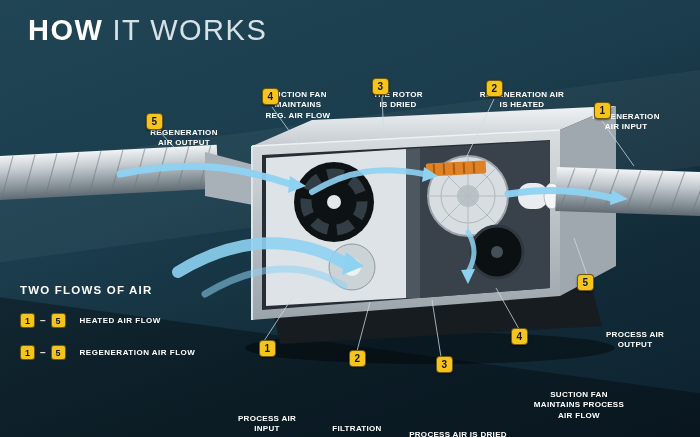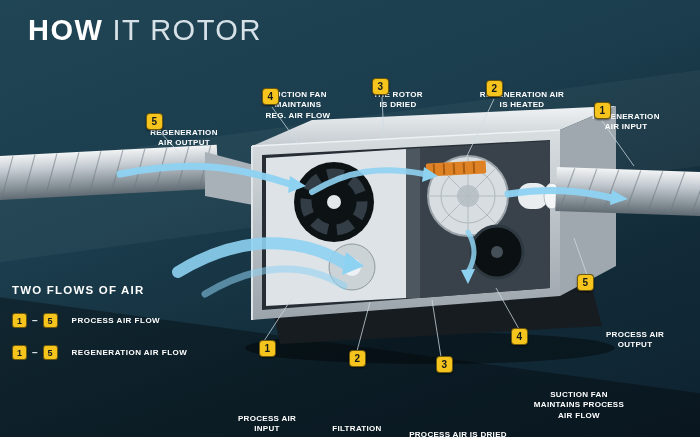--- a/index.html
+++ b/index.html
@@ -23,21 +23,21 @@
   .header .hbold{font-weight:700;}
   .header .hlight{font-weight:300;color:#d7e2e8;margin-left:9px;}
   .co{position:absolute;z-index:25;color:#fff;font-size:8px;font-weight:bold;letter-spacing:.3px;line-height:1.3;text-align:center;}
   .co-label{white-space:pre-line;margin-top:48px;}
   .badge{
     position:absolute;width:17px;height:17px;box-sizing:border-box;
     background:#f6c51d;color:#15191c;border:1px solid rgba(0,0,0,.55);border-radius:4px;
     display:flex;align-items:center;justify-content:center;
     font-size:10px;font-weight:bold;box-shadow:0 1px 2px rgba(0,0,0,.5);
   }
-  .legend{position:absolute;left:12px;top:284px;z-index:25;color:#fff;}
+  .legend{position:absolute;left:20px;top:284px;z-index:25;color:#fff;}
   .legend-title{font-size:11.5px;font-weight:bold;letter-spacing:1.2px;}
   .legend-row{display:flex;align-items:center;gap:5px;margin-top:17px;}
   .lbadge{
     width:15px;height:15px;box-sizing:border-box;flex:0 0 auto;
     background:#f6c51d;color:#15191c;border:1px solid rgba(0,0,0,.55);border-radius:3px;
     display:inline-flex;align-items:center;justify-content:center;font-size:9px;font-weight:bold;
   }
   .ldash{color:#dfe8ec;font-size:10px;font-weight:bold;}
   .llabel{margin-left:9px;font-size:8px;font-weight:bold;letter-spacing:.5px;}
 </style>
@@ -174,21 +174,21 @@
       <line x1="264" y1="341" x2="292" y2="298"></line>
       <line x1="357" y1="351" x2="370" y2="302"></line>
       <line x1="441" y1="357" x2="432" y2="300"></line>
       <line x1="519" y1="329" x2="496" y2="288"></line>
       <line x1="587" y1="275" x2="574" y2="238"></line>
     </g>
   </svg>
 
 
   <div class="header">
-    <span class="hbold">HOW</span><span class="hlight">IT ROTOR</span>
+    <span class="hbold">HOW</span><span class="hlight">IT WORKS</span>
   </div>
 
   <div class="co" style="left:134px;top:80px;width:100px;">
     <div class="co-label">REGENERATION
 AIR OUTPUT</div>
     <span class="badge" style="left:12px;top:33px;">5</span>
   </div>
   <div class="co" style="left:250px;top:42px;width:96px;">
     <div class="co-label">SUCTION FAN
 MAINTAINS
@@ -236,21 +236,21 @@
     <div class="co-label" style="padding-top:4px;">PROCESS AIR
 OUTPUT</div>
   </div>
 
   <div class="legend">
     <div class="legend-title">TWO FLOWS OF AIR</div>
     <div class="legend-row">
       <span class="lbadge">1</span>
       <span class="ldash">–</span>
       <span class="lbadge">5</span>
-      <span class="llabel">PROCESS AIR FLOW</span>
+      <span class="llabel">HEATED AIR FLOW</span>
     </div>
     <div class="legend-row">
       <span class="lbadge">1</span>
       <span class="ldash">–</span>
       <span class="lbadge">5</span>
       <span class="llabel">REGENERATION AIR FLOW</span>
     </div>
   </div>
 
 </div>

